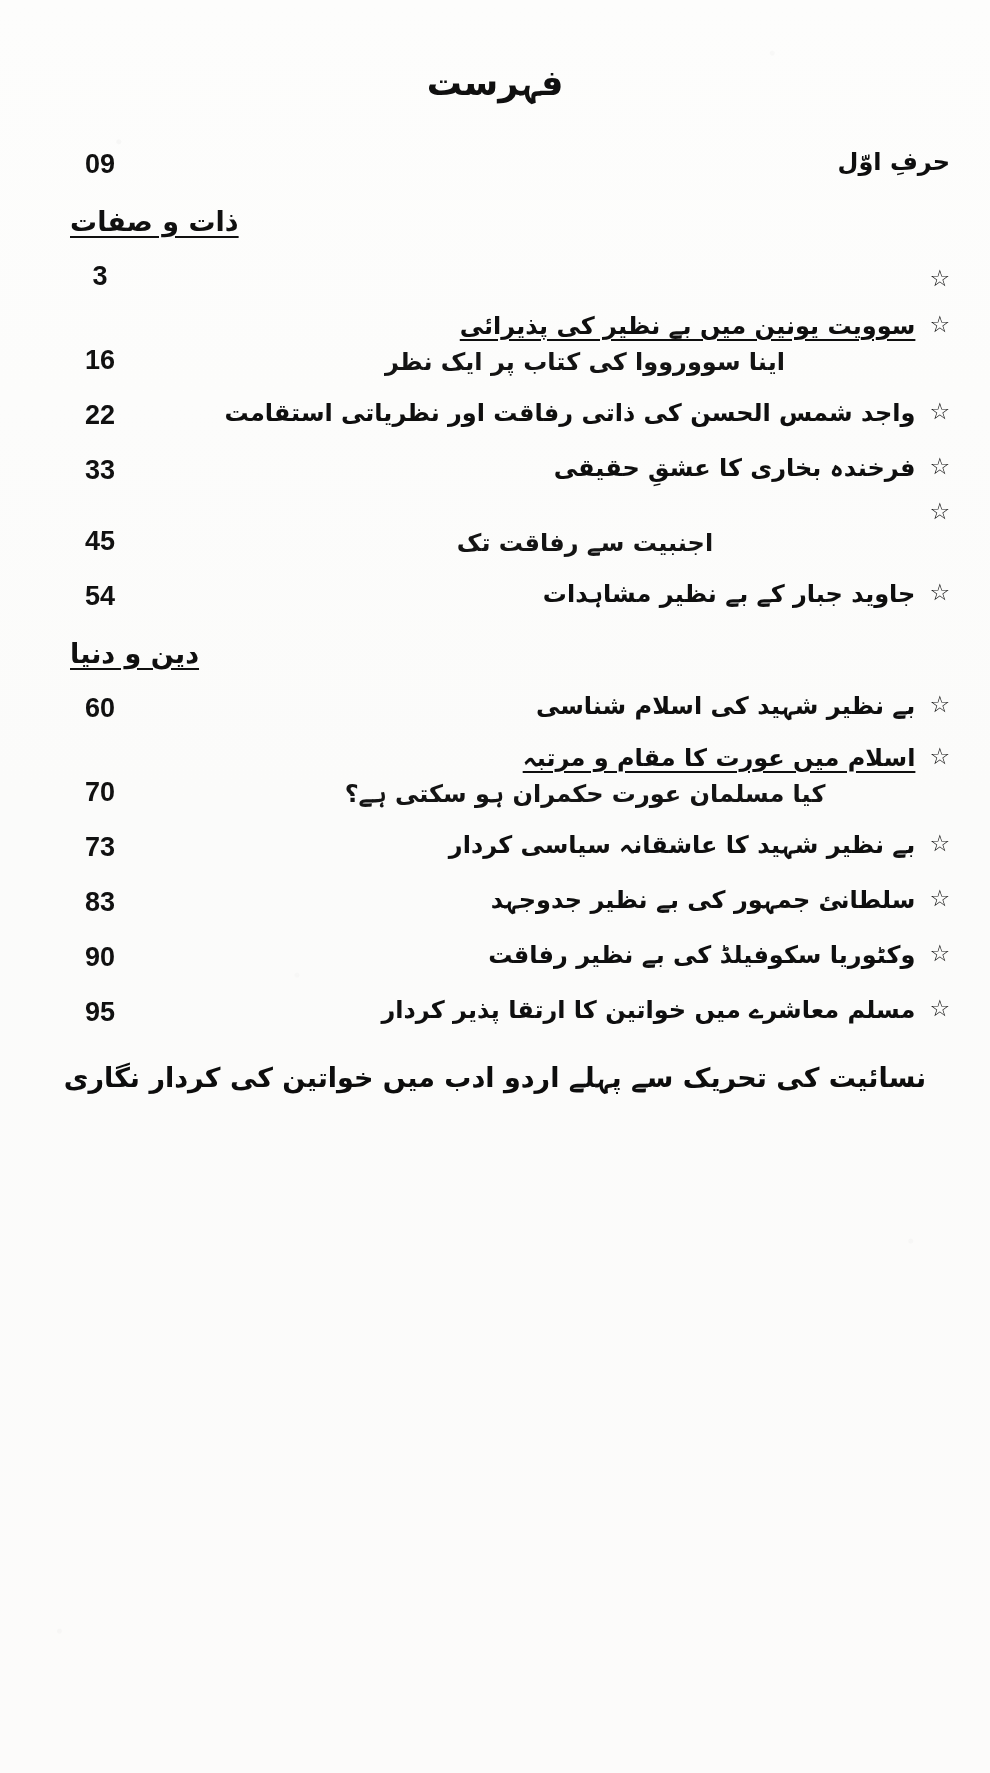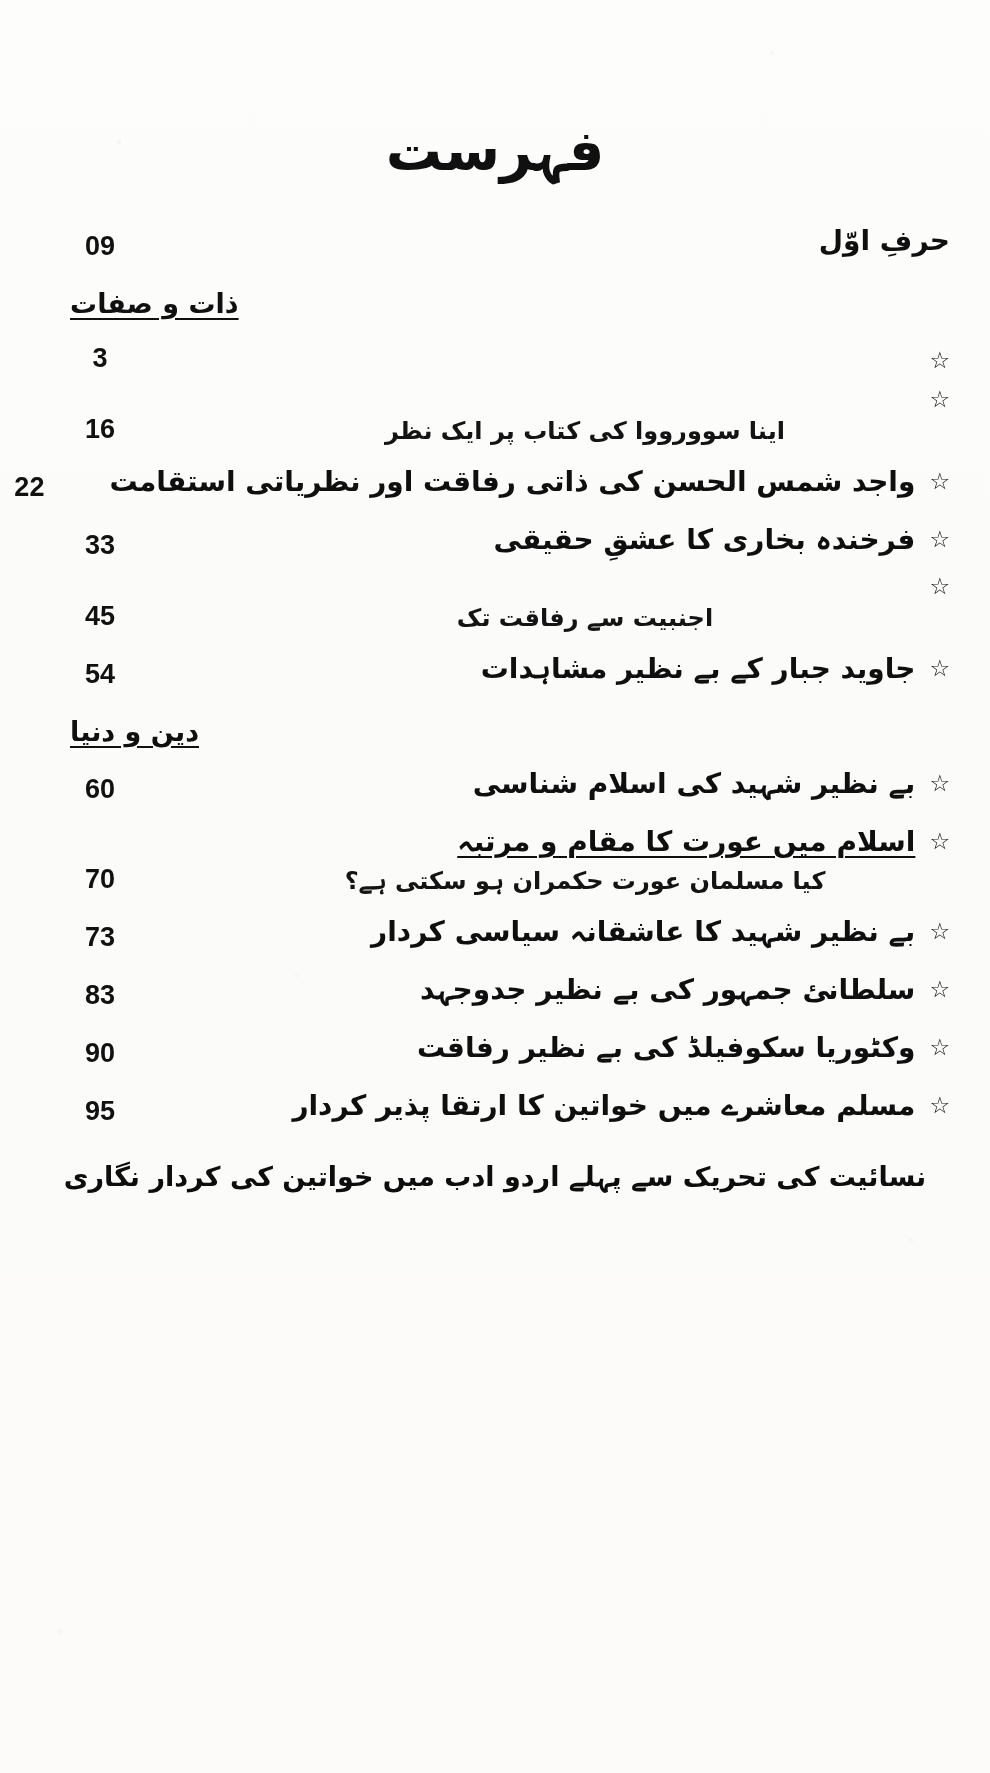--- a/index.html
+++ b/index.html
@@ -33,24 +33,24 @@
     position: absolute;
     top: 0;
     right: 0;
     left: 0;
     padding: 0 40px 0 40px;
   }
 
   
   .doc-title {
     text-align: center;
-    font-size: 56px;
+    font-size: 35px;
     line-height: 1.1;
     font-weight: 700;
-    margin-top: 120px;
+    margin-top: 64px;
     letter-spacing: 2px;
     font-family: "DejaVu Sans", sans-serif;
     color: #101010;
   }
 
   
   .row {
     display: flex;
     align-items: flex-end;
     direction: rtl;
@@ -87,21 +87,21 @@
     white-space: nowrap;
   }
   .star {
     font-size: 23px;
     line-height: 1;
     color: #111;
     position: relative;
     top: -2px;
   }
   .entry-text {
-    font-size: 28px;
+    font-size: 24px;
     font-weight: 600;
     color: #0f0f0f;
   }
   .entry-text.u {
     text-decoration: underline;
     text-underline-offset: 5px;
     text-decoration-thickness: 2px;
   }
   .sub-line {
     font-size: 24px;
@@ -172,20 +172,21 @@
       </div>
     </div>
 
     <div class="sp-sm"></div>
 
     <div class="row">
       <div class="page-num">16</div>
       <div class="row-body">
         <div class="entry-line">
           <span class="star">☆</span>
+          <span class="entry-text u">سوویت یونین میں بے نظیر کی پذیرائی</span>
         </div>
         <div class="sub-line">اینا سوورووا کی کتاب پر ایک نظر</div>
       </div>
     </div>
 
     <div class="sp-sm"></div>
 
     <div class="row">
       <div class="page-num">22</div>
       <div class="row-body">

